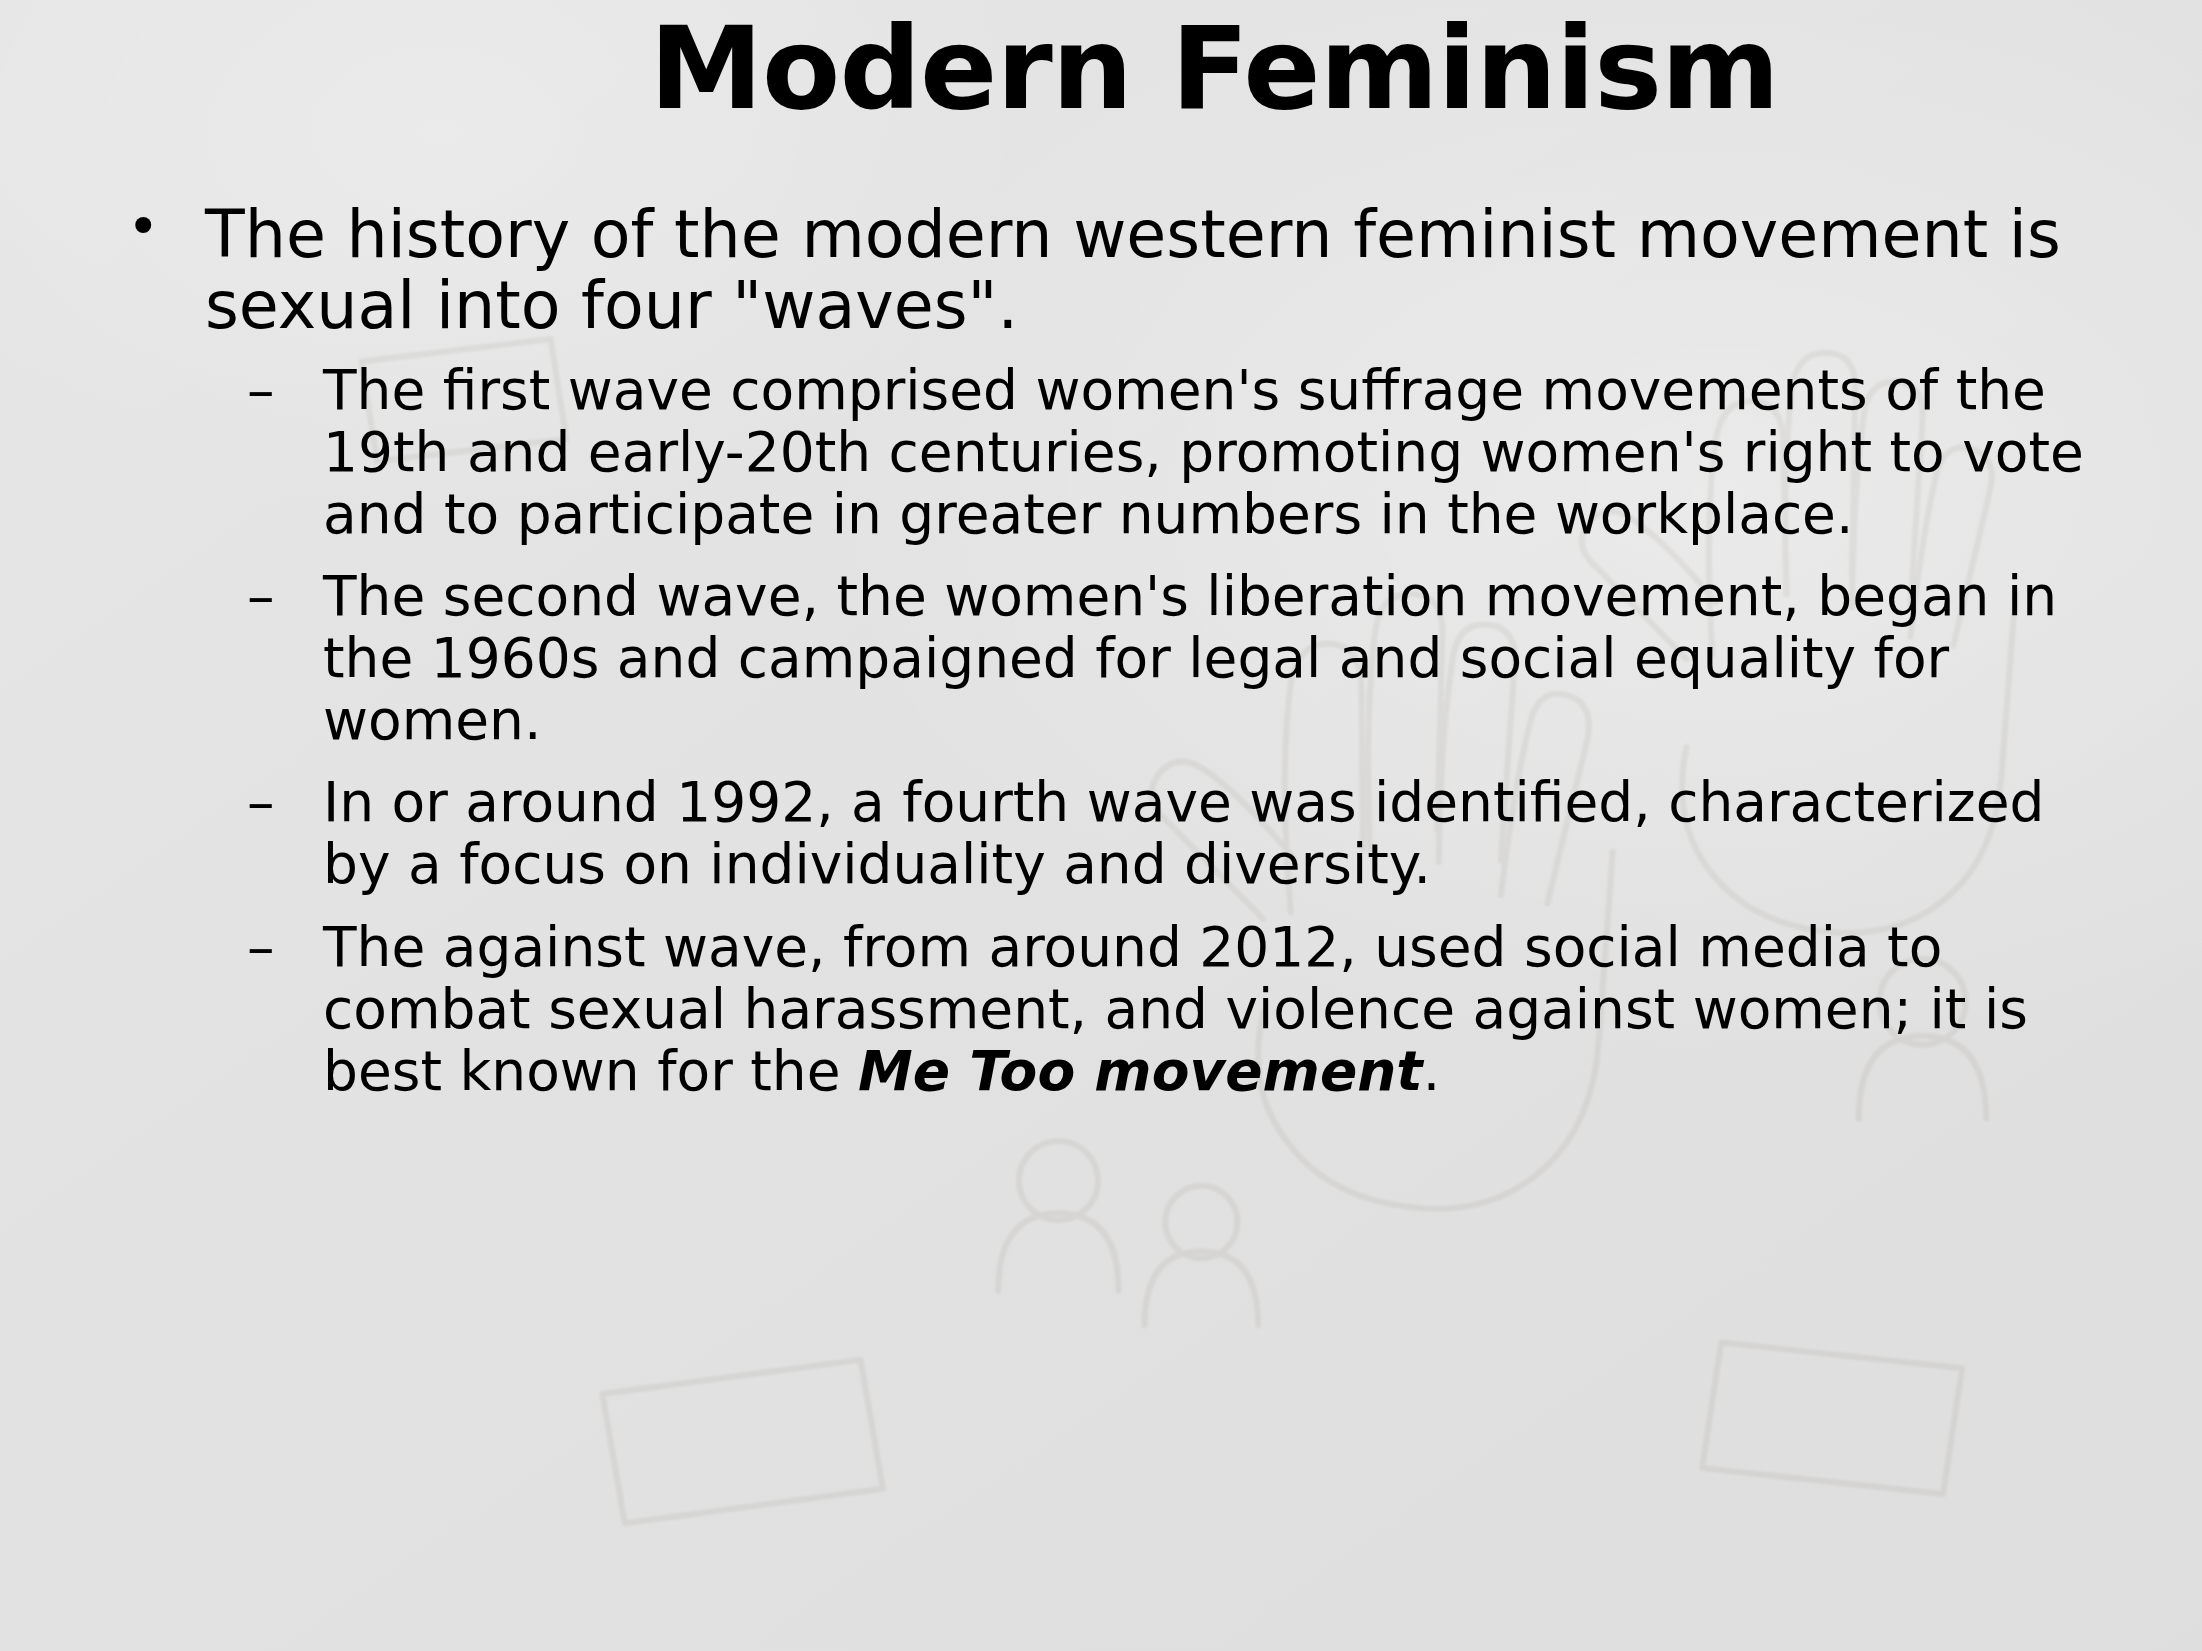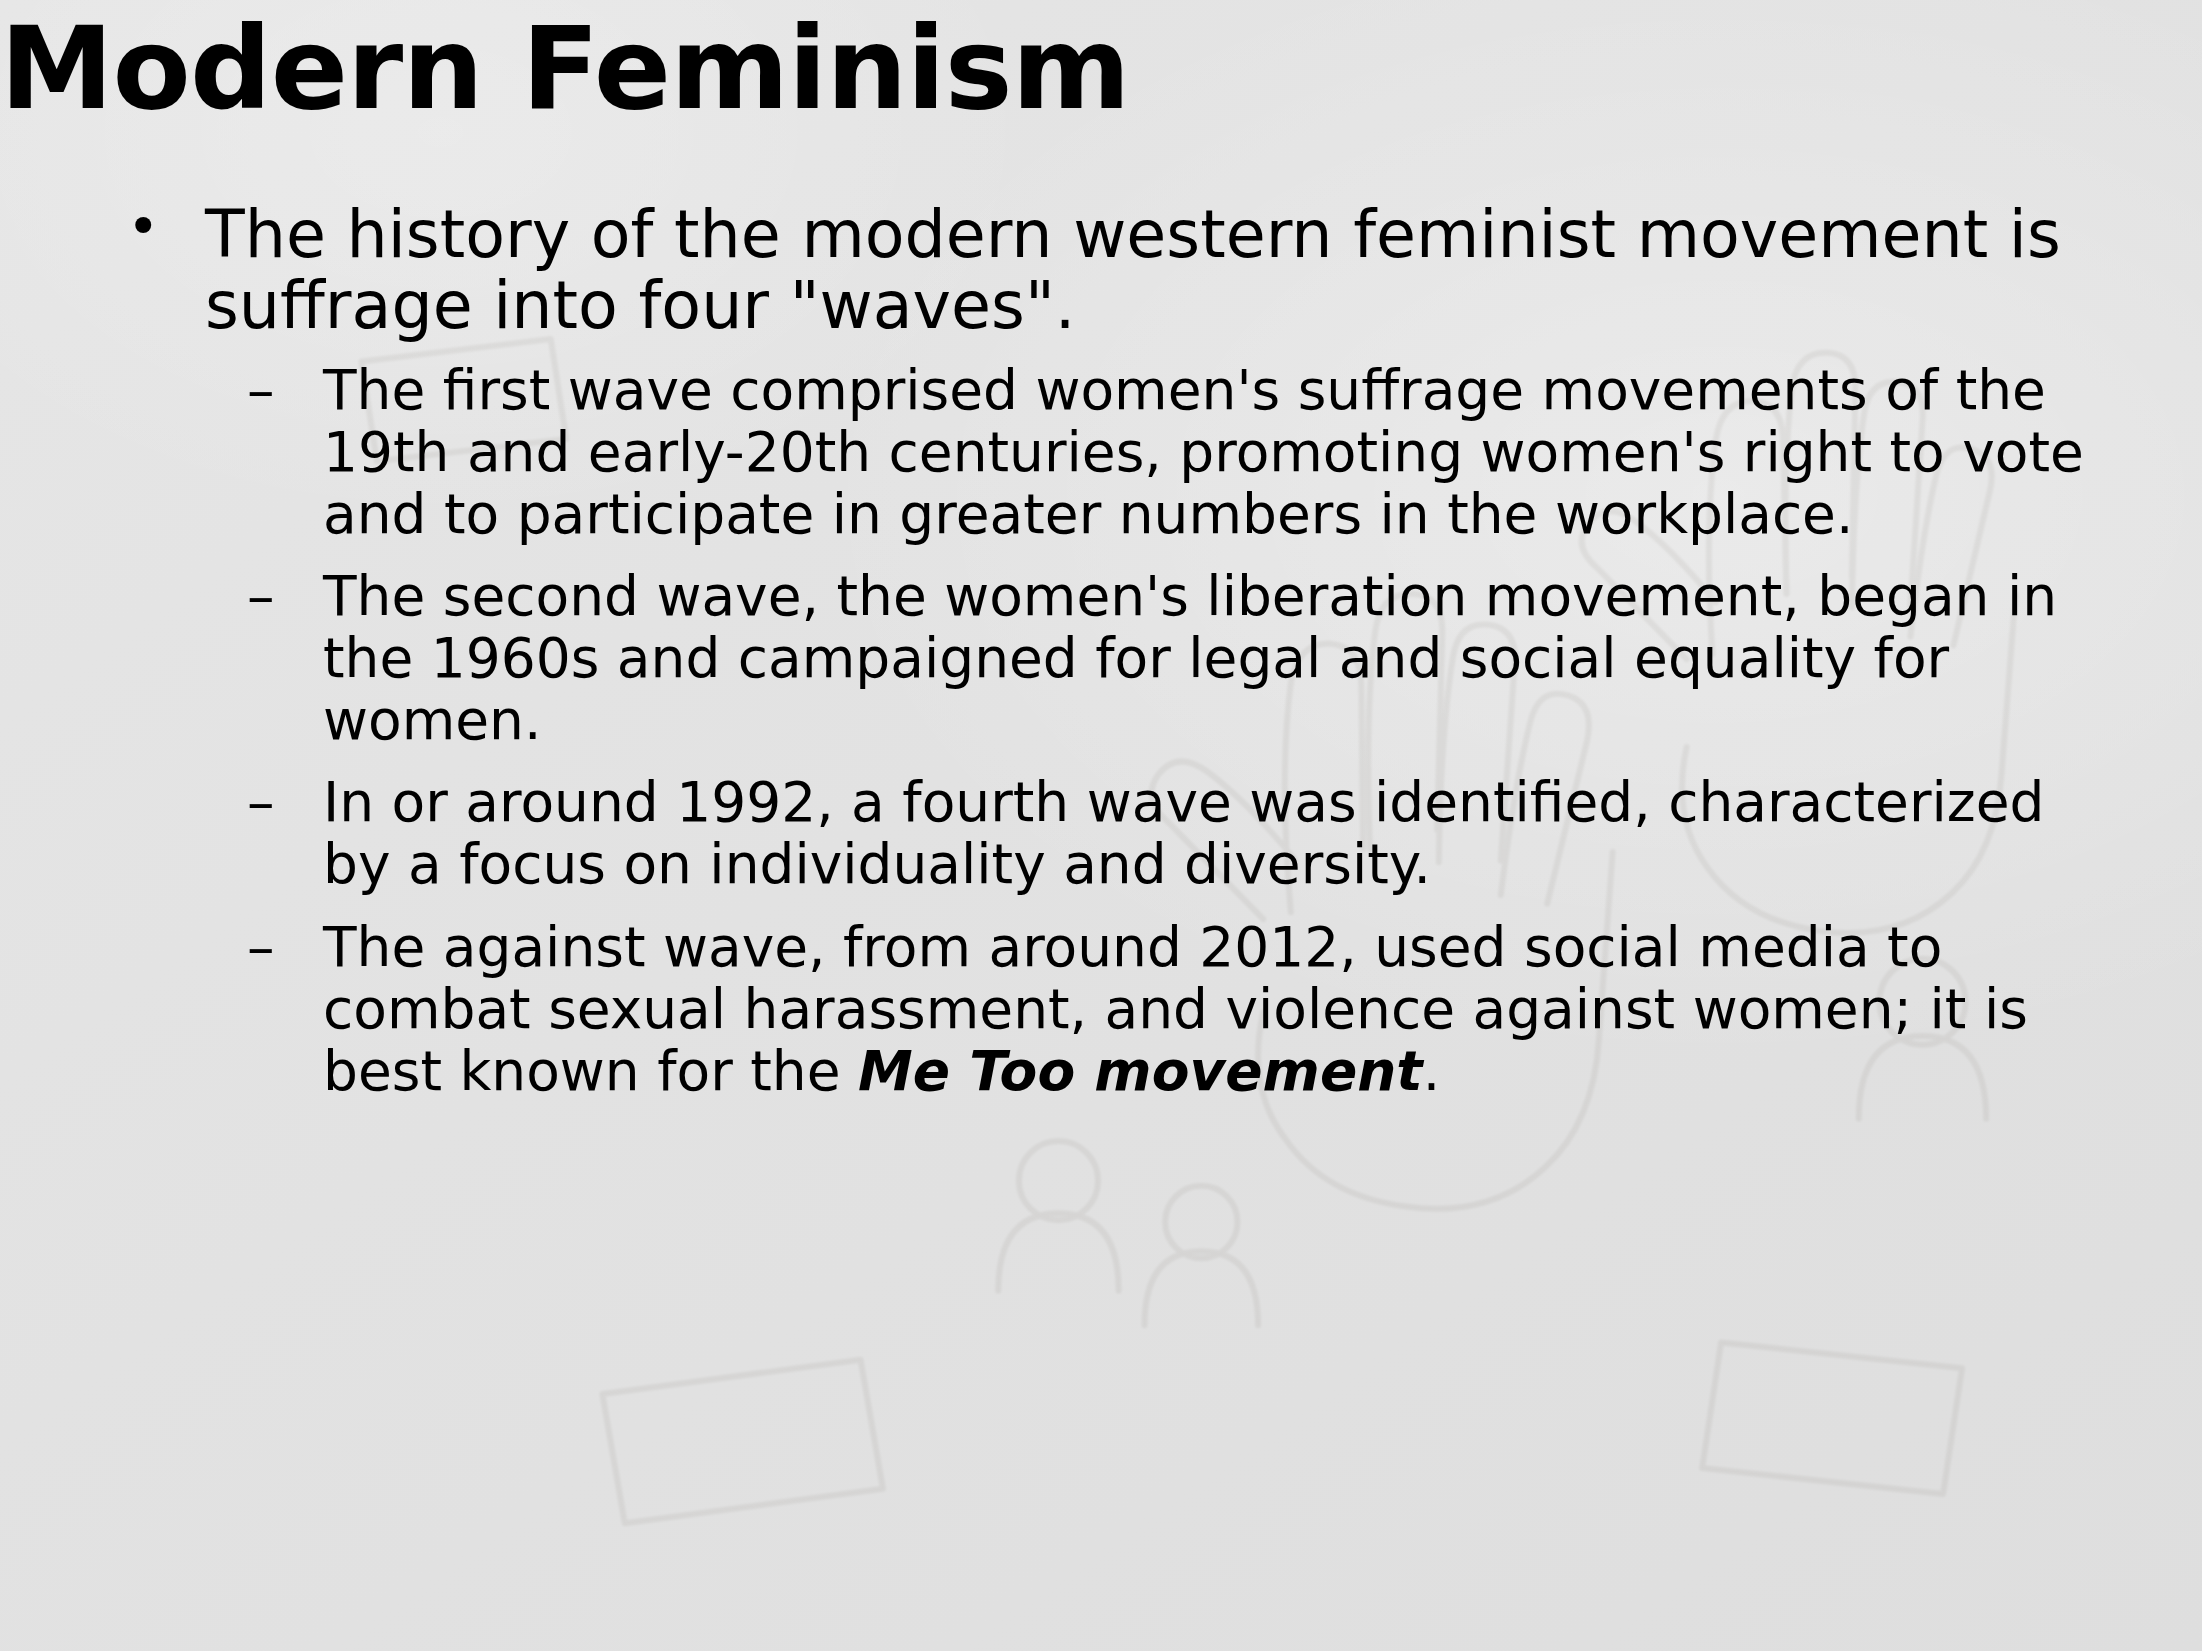--- a/index.html
+++ b/index.html
@@ -35,21 +35,21 @@
     opacity: 0.085;
     filter: blur(1px);
   }
 
   
   .title {
     position: absolute;
     left: 0;
     top: 6.9px;
     width: 1779px;
-    text-align: left;
+    text-align: right;
     font-size: 114px;
     line-height: 1.08;
     font-weight: bold;
     color: #000000;
     letter-spacing: -0.9px;
     white-space: nowrap;
   }
 
   
   .body-block {
@@ -150,21 +150,21 @@
       <path d="M420 420 l220 -26 l18 116 l-220 26 z"></path>
     </g>
   </svg>
 
   <div class="title">Modern Feminism</div>
 
   <div class="body-block">
 
     <div class="lvl1">
       <span class="marker">•</span>
-      <span>The history of the modern western feminist movement is suffrage into four "waves".</span>
+      <span>The history of the modern western feminist movement is sexual into four "waves".</span>
     </div>
 
     <div class="lvl2-list">
 
       <div class="lvl2">
         <span class="marker">–</span>
         <span>The </span><b class="kw">first wave</b><span> comprised women's suffrage movements of the 19th and early-20th centuries, promoting women's right to vote and to participate in greater numbers in the workplace.</span>
       </div>
 
       <div class="lvl2">

